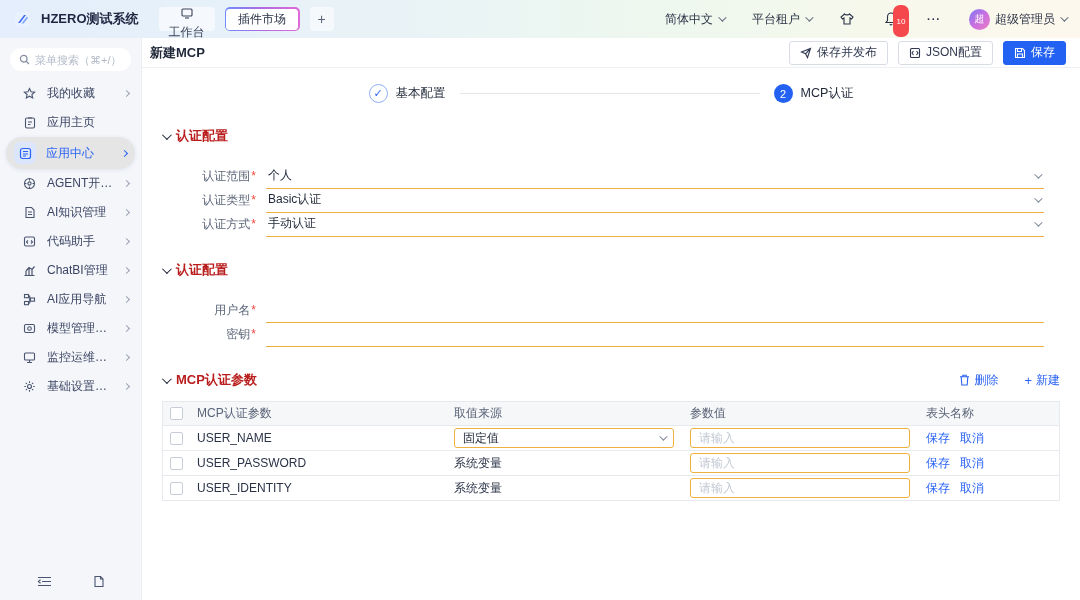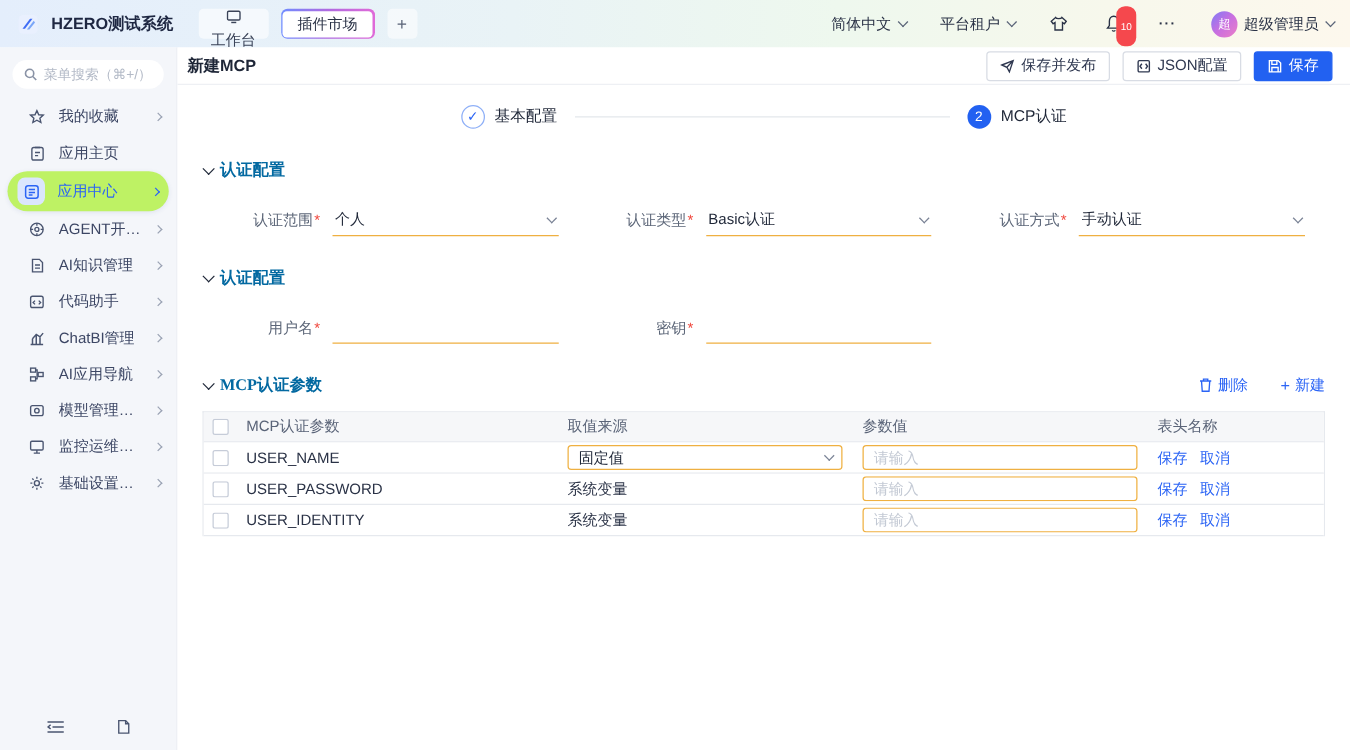--- a/index.html
+++ b/index.html
@@ -34,21 +34,21 @@
   .search { margin:10px 10px 6px 10px; height:23px; background:#fff; border-radius:12px;
     display:flex; align-items:center; padding:0 9px; gap:5px; }
   .search input { border:0; outline:0; width:88px; font-size:11px; background:transparent; color:#2a3246;
     font-family:"Liberation Sans","DejaVu Sans",sans-serif; }
   .search input::placeholder { color:#b3bac7; }
   .nav { margin-top:8px; }
   .nav-item { height:29px; display:flex; align-items:center; padding:0 12px 0 22px; gap:10px; cursor:pointer; color:#3c4664; }
   .nav-item .nico { width:15px; height:15px; display:flex; align-items:center; justify-content:center; color:#4a5570; flex:none; }
   .nav-item .nlbl { flex:1; white-space:nowrap; overflow:hidden; text-overflow:ellipsis; }
   .nav-item .arr { width:5px; height:5px; border-right:1.2px solid #9aa2b3; border-bottom:1.2px solid #9aa2b3; transform:rotate(-45deg); flex:none; }
-  .nav-item.active { background:#bef264; margin:0 6px; padding:0 8px 0 8px; border-radius:16px; height:32px;
+  .nav-item.active { background:#e5e5e5; margin:0 6px; padding:0 8px 0 8px; border-radius:16px; height:32px;
     box-shadow:0 1px 4px rgba(40,70,150,.10); color:#2b64f5; }
   .nav-item.active .nico { width:22px; height:22px; background:#dbe6fd; border-radius:6px; color:#2b64f5; }
   .nav-item.active .arr { border-color:#2b64f5; }
   .sb-bottom { position:absolute; bottom:6px; left:0; width:142px; height:26px;
     display:flex; align-items:center; justify-content:space-around; padding:0 16px; color:#4a5570; }
 
   
   .main { position:absolute; left:142px; top:38px; width:938px; height:562px; background:#fff; }
   .main-header { height:30px; display:flex; align-items:center; padding:0 14px 0 8px; border-bottom:1px solid #eef0f4; }
   .page-title { font-weight:bold; font-size:13px; color:#1e2637; }
@@ -65,25 +65,25 @@
   .step-circle { width:19px; height:19px; border-radius:50%; display:flex; align-items:center; justify-content:center; font-size:11px; }
   .step-circle.done { border:1px solid #8fb0f7; color:#2b64f5; background:#fff; }
   .step-circle.active { background:#2261f1; color:#fff; }
   .step-lbl { color:#1e2637; font-size:12.5px; }
   .step-line { width:300px; height:1px; background:#e4e7ec; margin:0 14px; }
 
   
   .sec-head { display:flex; align-items:center; gap:7px; margin-top:24px; }
   .sec-chv { width:7px; height:7px; border-right:1.6px solid #1e2637; border-bottom:1.6px solid #1e2637;
     transform:rotate(45deg) translateY(-2px); cursor:pointer; }
-  .sec-title { font-weight:bold; font-size:13px; color:#0369a1;font-family:Liberation Serif, serif; }
+  .sec-title { font-weight:bold; font-size:13px; color:#b91c1c; }
   .sec-actions { margin-left:auto; display:flex; align-items:center; gap:26px; }
   .lnk { color:#2b64f5; cursor:pointer; display:flex; align-items:center; gap:4px; }
 
-  .fields { display:grid; grid-template-columns:1fr 1fr 1fr; column-gap:36px; margin-top:20px; padding:0 16px 0 22px; }
+  .fields { display:grid; grid-template-columns:1fr; column-gap:36px; margin-top:20px; padding:0 16px 0 22px; }
   .field { display:flex; align-items:flex-end; }
   .f-label { width:72px; text-align:right; color:#5c6678; padding-bottom:4px; white-space:nowrap; flex:none; }
   .req { color:#f0483e; margin-left:1px; }
   .f-ctl { flex:1; margin-left:10px; border-bottom:1.5px solid #efb041; display:flex; align-items:center;
     height:24px; padding:0 4px 2px 2px; }
   .f-val { flex:1; color:#1e2637; }
   .f-ctl input { border:0; outline:0; width:100%; background:transparent; font-size:12px;
     font-family:"Liberation Sans","DejaVu Sans",sans-serif; }
   .f-chv { width:6px; height:6px; border-right:1.3px solid #7a8396; border-bottom:1.3px solid #7a8396; transform:rotate(45deg) translateY(-2px); }
 

